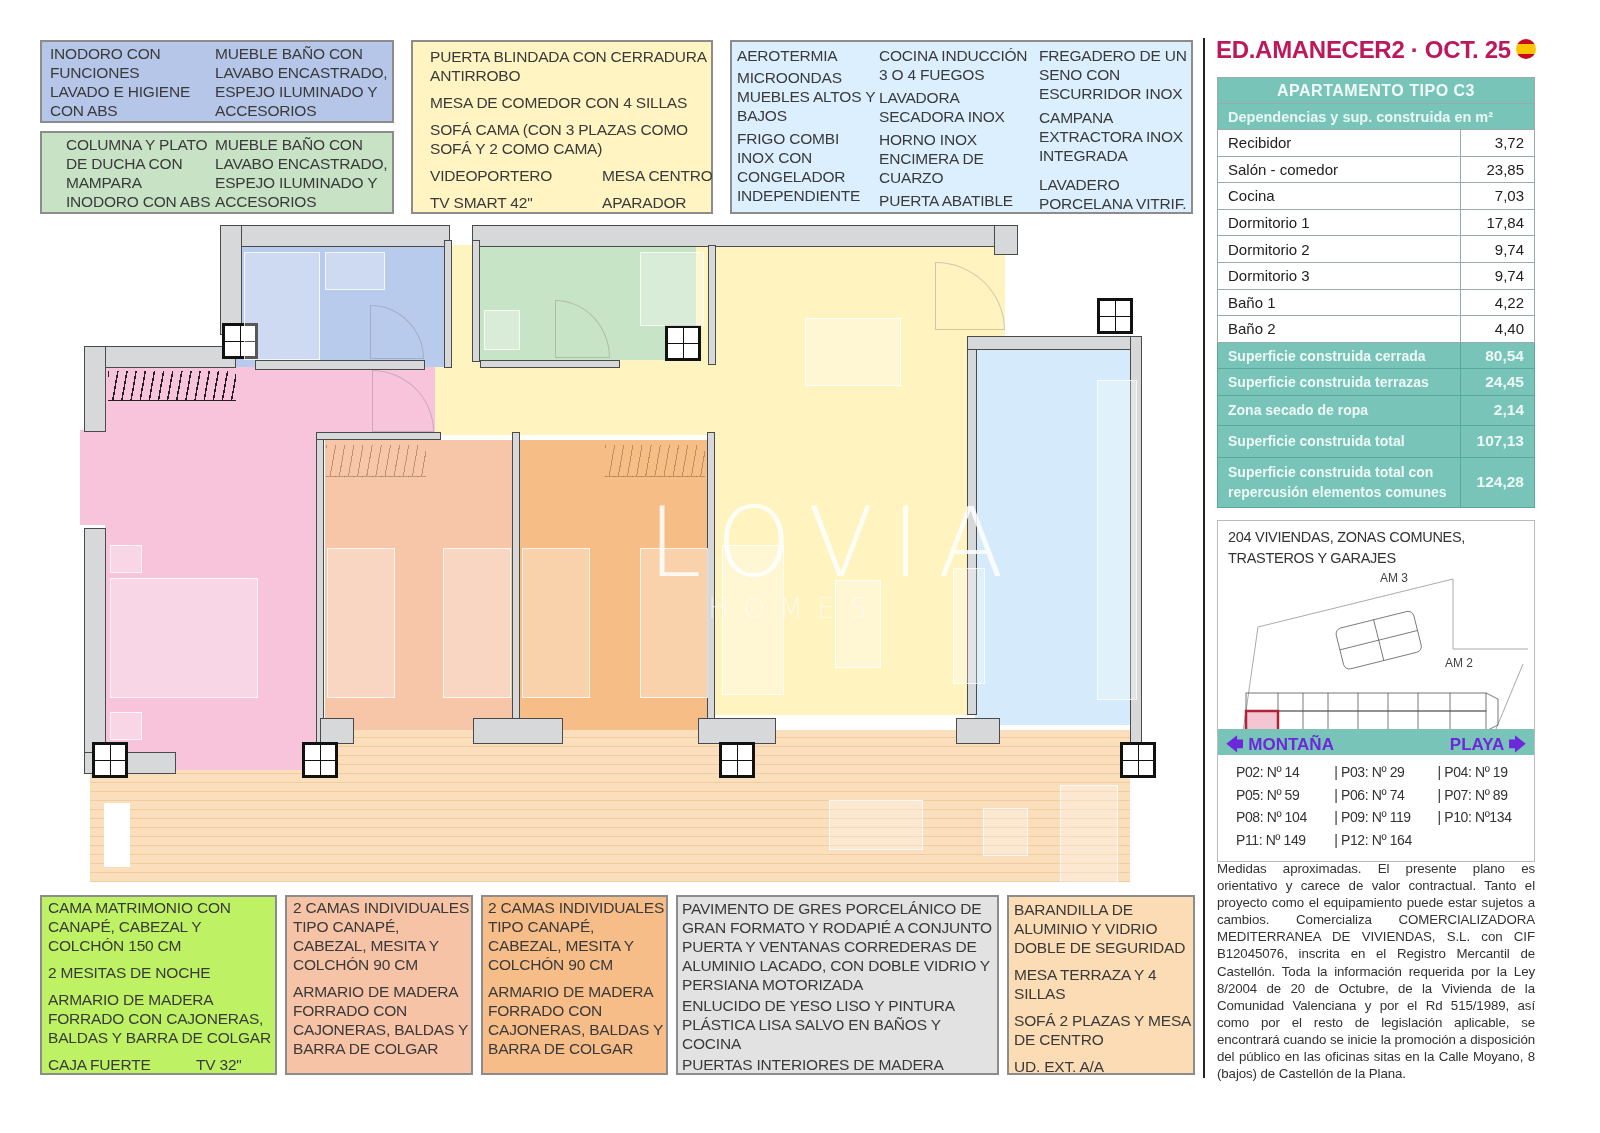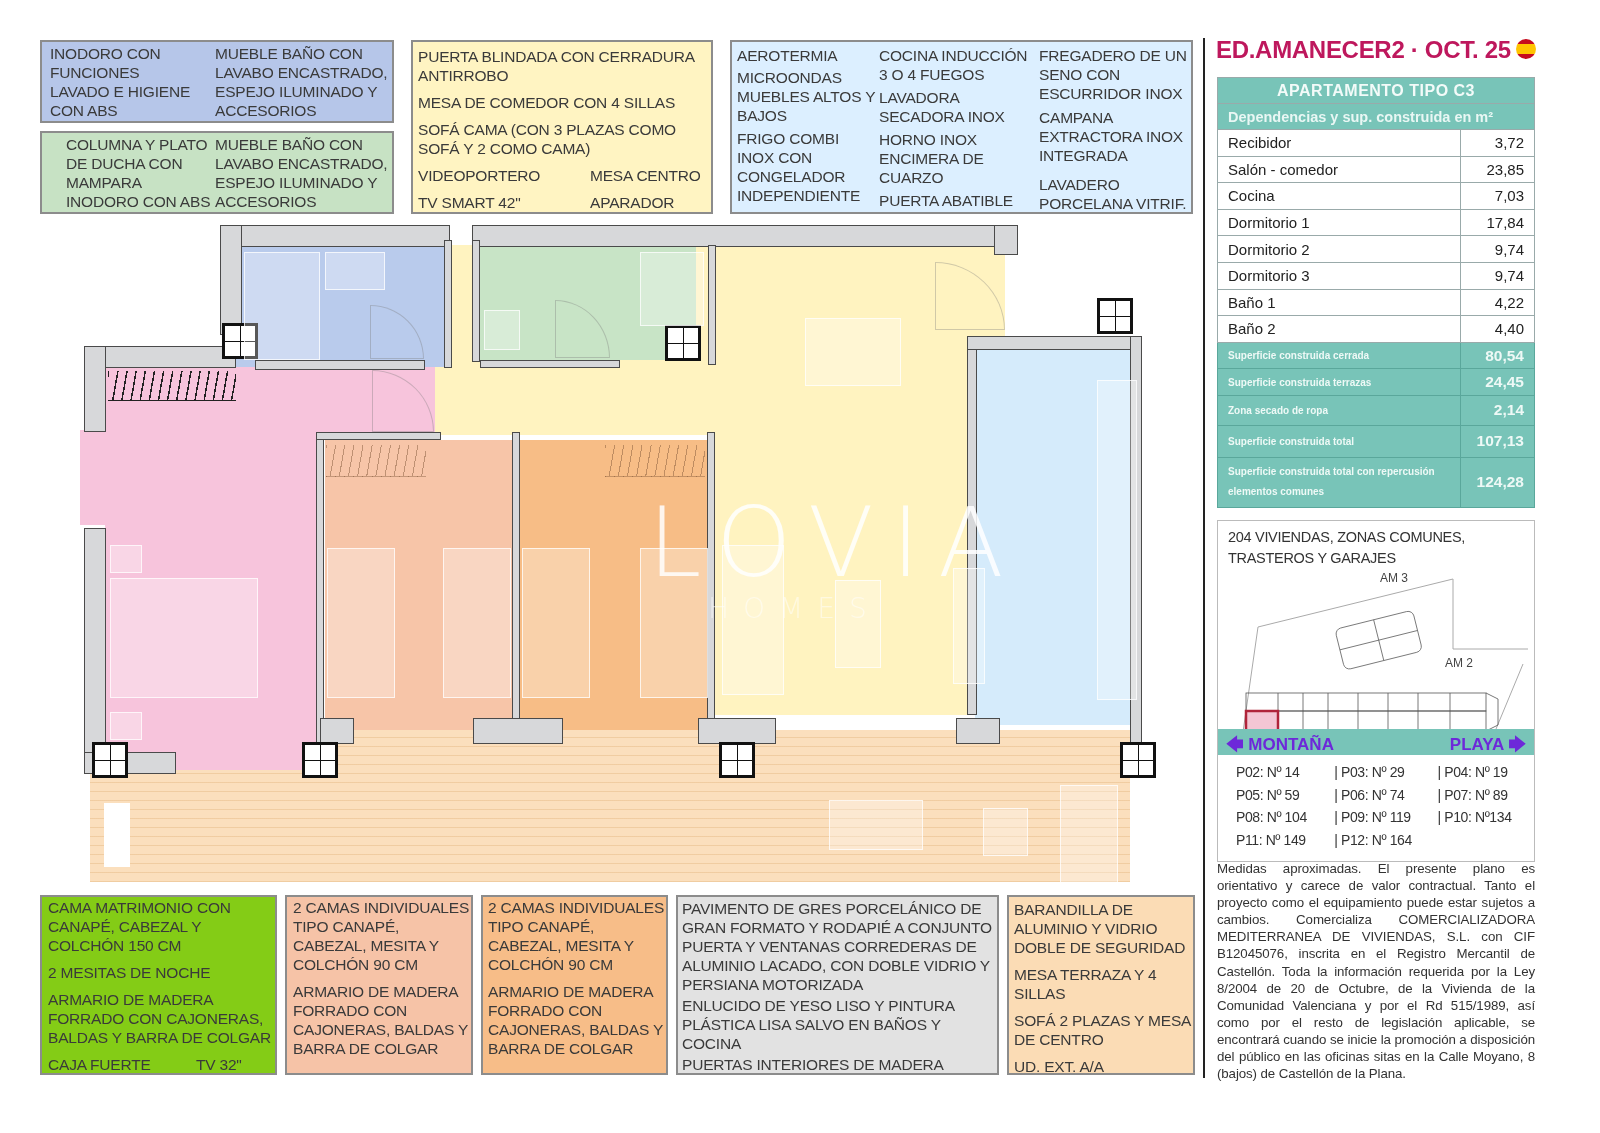--- a/index.html
+++ b/index.html
@@ -9,21 +9,21 @@
   .legend { position: absolute; border: 2px solid #8c8c8c; font-size: 15.5px; line-height: 19px; color: #3a3a3a; text-transform: uppercase; letter-spacing: -0.2px; }
   .legend .col { position: absolute; }
   .legend p { margin: 0; }
   .legend .gap { margin-top: 8px; }
 
   .lg-blue { left: 40px; top: 40px; width: 354px; height: 83px; background: #b6c6e9; }
   .lg-green { left: 40px; top: 131px; width: 354px; height: 83px; background: #c7e2c4; }
   .lg-yellow { left: 411px; top: 40px; width: 302px; height: 174px; background: #fff4c2; }
   .lg-lightblue { left: 730px; top: 40px; width: 463px; height: 174px; background: #dcefff; }
 
-  .lg-pink { left: 40px; top: 895px; width: 237px; height: 180px; background: #84cc16; }
+  .lg-pink { left: 40px; top: 895px; width: 237px; height: 180px; background: #bef264; }
   .lg-salmon { left: 285px; top: 895px; width: 188px; height: 180px; background: #f6c3a7; }
   .lg-orange { left: 481px; top: 895px; width: 187px; height: 180px; background: #f7bd88; }
   .lg-grey { left: 676px; top: 895px; width: 323px; height: 180px; background: #e2e2e2; }
   .lg-peach { left: 1007px; top: 895px; width: 188px; height: 180px; background: #fbdcb5; }
 
   
   .plan { position: absolute; left: 0; top: 0; width: 1200px; height: 1133px; pointer-events: none; }
   .plan * { pointer-events: auto; }
   .room { position: absolute; }
   .wall { position: absolute; background: #d7d8da; border: 1.5px solid #4a4a4a; }
@@ -42,21 +42,21 @@
   
   .divider { position: absolute; left: 1203px; top: 38px; width: 2px; height: 1040px; background: #222; }
   .title { position: absolute; left: 1216px; top: 36px; font-size: 24px; font-weight: bold; color: #be185d; letter-spacing: -0.3px; white-space: nowrap; }
   .flag { position: absolute; left: 1516px; top: 39px; width: 20px; height: 20px; border-radius: 50%; background: linear-gradient(#c60b1e 0 25%, #ffc400 25% 75%, #c60b1e 75%); }
 
   .table { position: absolute; left: 1217px; top: 77px; width: 318px; border-collapse: collapse; font-size: 15px; }
   .table td { border: 1px solid #9aa; padding: 0 10px; height: 26.6px; color: #222; }
   .table td.v { text-align: right; width: 74px; }
   .table tr.head td { background: #78c4b8; color: #f3fbf9; font-weight: bold; text-align: center; font-size: 16px; height: 26px; letter-spacing: 0.5px; }
   .table tr.sub td { background: #78c4b8; color: #e9f7f4; font-weight: bold; font-size: 14.5px; text-align: left; height: 26px; }
-  .table tr.tot td { background: #78c4b8; color: #eef9f6; font-weight: bold; font-size: 10px; border-color: #5aa79b; }
+  .table tr.tot td { background: #78c4b8; color: #eef9f6; font-weight: bold; font-size: 14px; border-color: #5aa79b; }
   .table tr.tot td.v { font-size: 15.5px; }
   .table tr.tall td { height: 50px; line-height: 20px; }
 
   .site { position: absolute; left: 1217px; top: 520px; width: 318px; height: 342px; border: 1px solid #bbb; background: #fff; }
   .site .cap { position: absolute; left: 10px; top: 6px; width: 300px; font-size: 14.5px; line-height: 21px; color: #333; text-transform: uppercase; letter-spacing: -0.3px; }
   .site .map { position: absolute; left: 10px; top: 48px; width: 300px; height: 160px; }
   .site .lbl { position: absolute; font-size: 12px; color: #444; }
   .site .dirbar { position: absolute; left: 0; top: 208px; width: 316px; height: 26px; background: #78c4b8; color: #6d28d9; font-weight: bold; font-size: 17px; }
   .site .dirbar .l { position: absolute; left: 8px; top: 3px; }
   .site .dirbar .r { position: absolute; right: 8px; top: 3px; }
@@ -95,21 +95,21 @@
   </div>
   <div class="col" style="left:173px;top:2px;width:180px;">
     <p>MUEBLE BAÑO CON</p>
     <p>LAVABO ENCASTRADO,</p>
     <p>ESPEJO ILUMINADO Y</p>
     <p>ACCESORIOS</p>
   </div>
 </div>
 
 <div class="legend lg-yellow">
-  <div class="col" style="left:5px;top:5px;width:290px;">
+  <div class="col" style="left:17px;top:5px;width:290px;">
     <p>PUERTA BLINDADA CON CERRADURA ANTIRROBO</p>
     <p class="gap">MESA DE COMEDOR CON 4 SILLAS</p>
     <p class="gap">SOFÁ CAMA (CON 3 PLAZAS COMO SOFÁ Y 2 COMO CAMA)</p>
     <p class="gap" style="display:flex;">
       <span style="width:172px;">VIDEOPORTERO</span>
       <span>MESA CENTRO</span>
     </p>
     <p class="gap" style="display:flex;">
       <span style="width:172px;">TV SMART 42"</span>
       <span>APARADOR</span>

